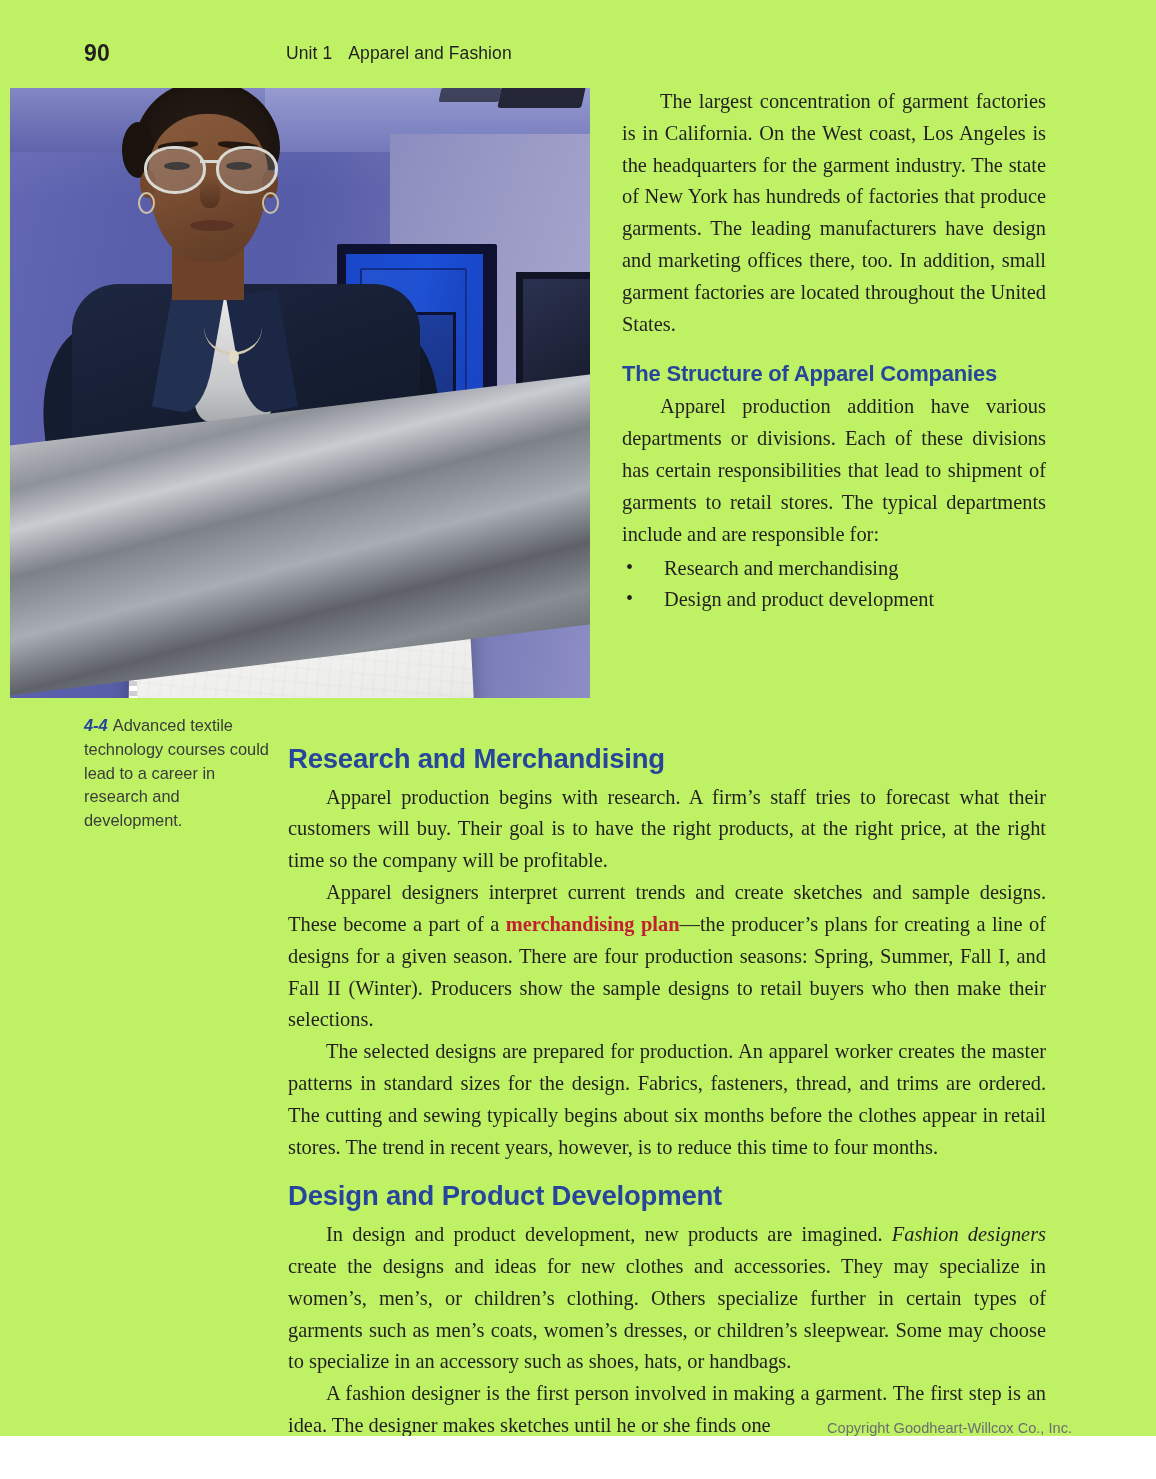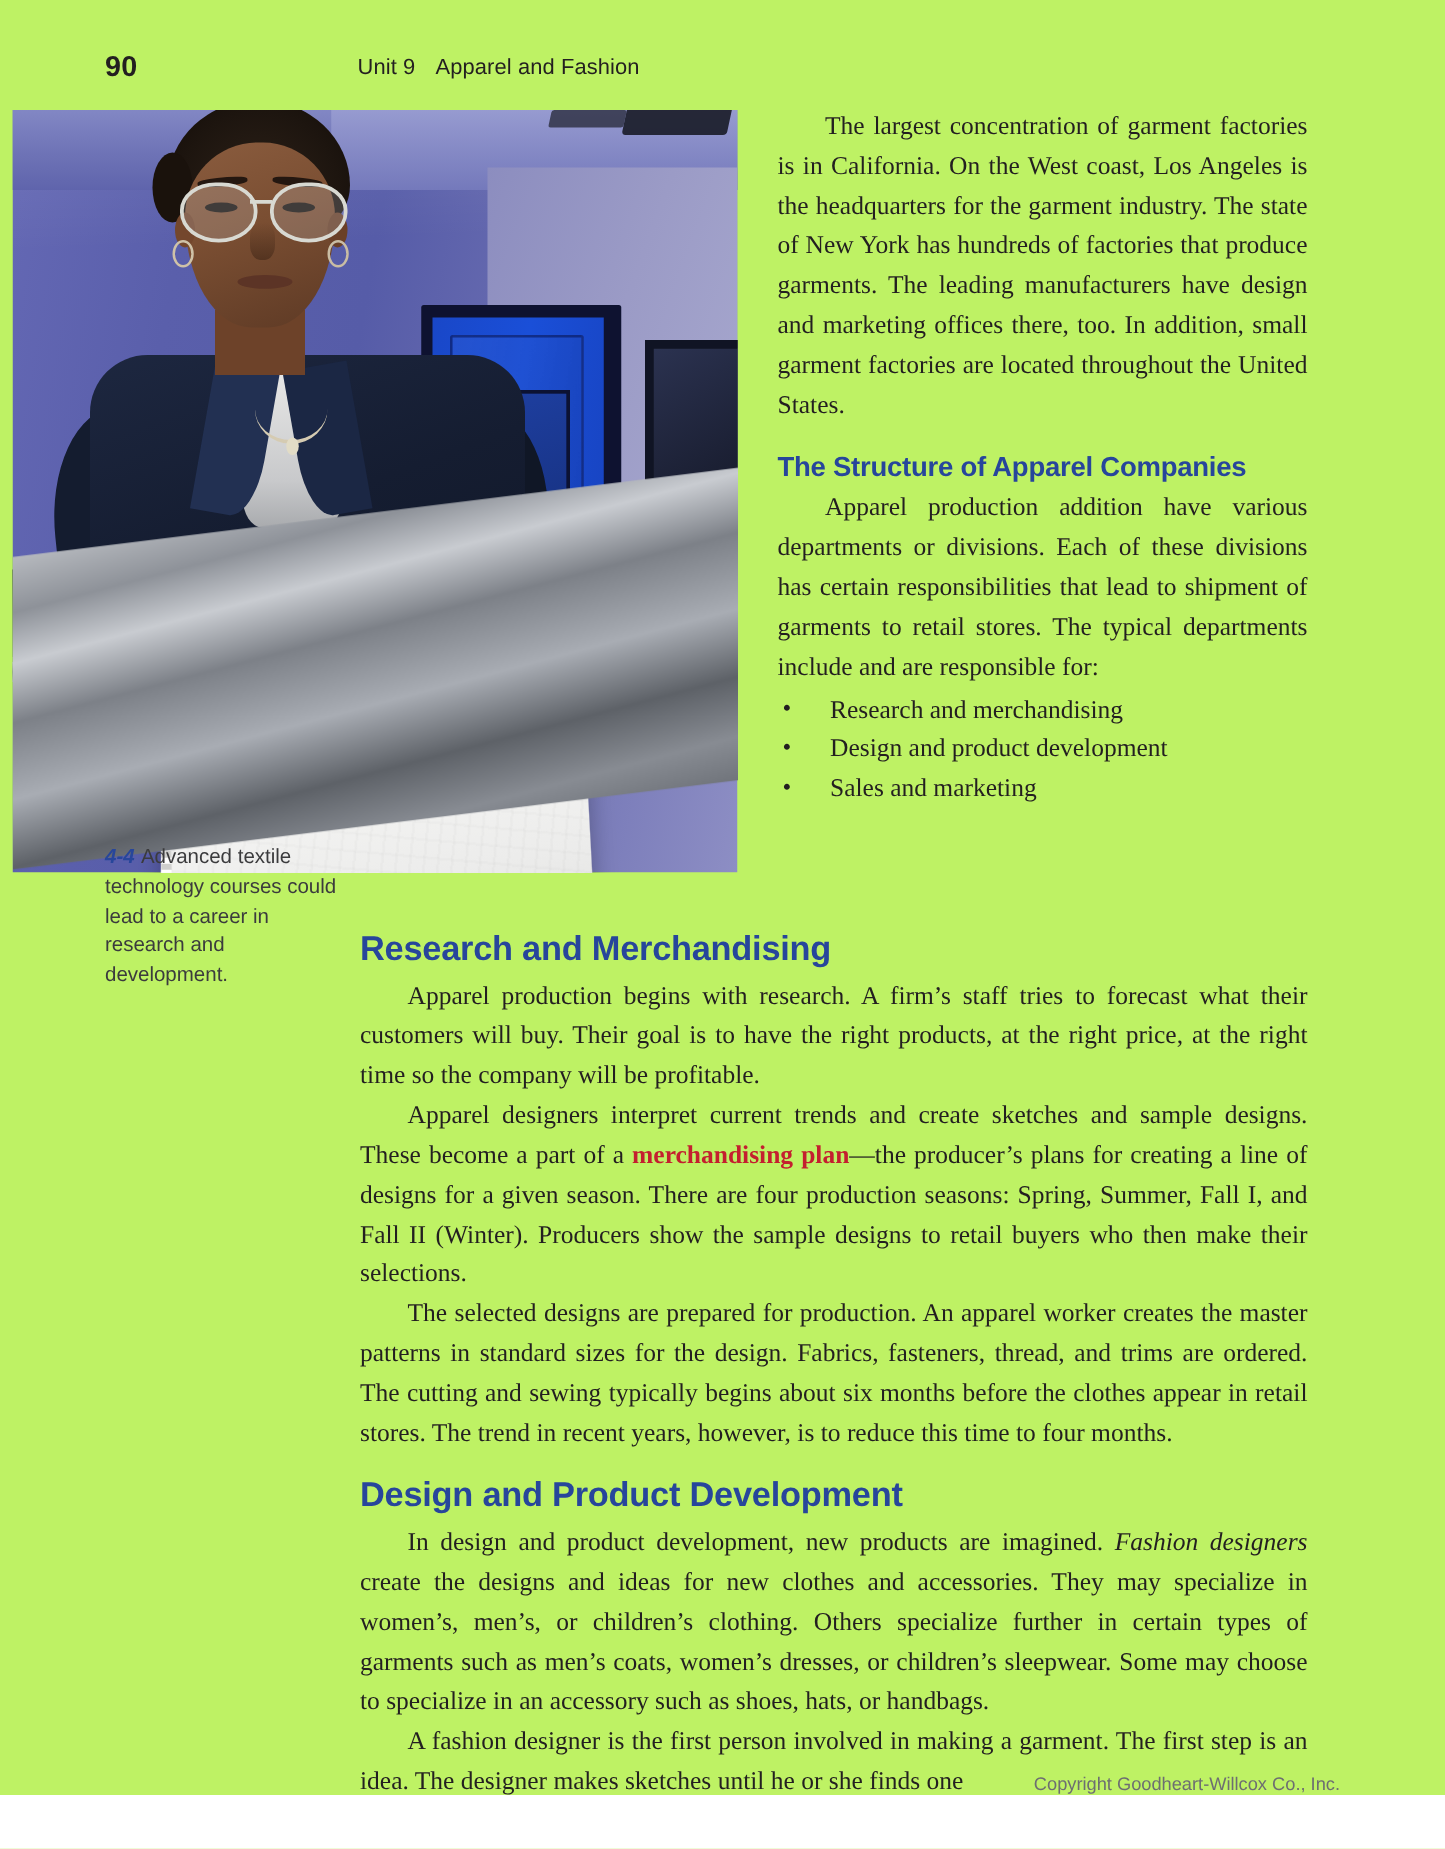--- a/index.html
+++ b/index.html
@@ -342,21 +342,21 @@
   .fabric-drape {
     position:absolute; left:398px; top:420px; width:112px; height:90px;
     background: linear-gradient(160deg,#f3f3f1,#dddddb);
     transform: skewY(9deg);
   }
 
   
   .caption {
     position: absolute;
     left: 84px;
-    top: 674px;
+    top: 714px;
     width: 190px;
     font-family: "Liberation Sans", sans-serif;
     font-size: 16.4px;
     line-height: 1.45;
     color: #3b3b3d;
   }
   .caption .fignum {
     color: #27469b;
     font-weight: bold;
     font-style: italic;
@@ -436,21 +436,21 @@
   }
 </style>
 </head>
 <body>
 
 <div class="page">
 
   <div class="running-head">
     <span class="folio">90</span>
     <span class="run-unit">
-      <span class="unit-label">Unit 9</span><span>Apparel and Fashion</span>
+      <span class="unit-label">Unit 1</span><span>Apparel and Fashion</span>
     </span>
   </div>
 
   <div class="photo-frame">
     <div class="photo">
       <div class="ceiling"></div>
       <div class="ceiling-fixture2"></div>
       <div class="ceiling-fixture"></div>
       <div class="wall-right"></div>
 
@@ -518,21 +518,20 @@
     <span class="fignum">4-4</span><span>Advanced textile technology courses could lead to a career in research and development.</span>
   </div>
 
   <div class="col-right">
     <p class="body">The largest concentration of garment factories is in California. On the West coast, Los Angeles is the headquarters for the garment industry. The state of New York has hundreds of factories that produce garments. The leading manufacturers have design and marketing offices there, too. In addition, small garment factories are located throughout the United States.</p>
     <h2 class="blue big">The Structure of Apparel Companies</h2>
     <p class="body">Apparel production addition have various departments or divisions. Each of these divisions has certain responsibilities that lead to shipment of garments to retail stores. The typical departments include and are responsible for:</p>
     <ul class="bullets">
       <li>Research and merchandising</li>
       <li>Design and product development</li>
-      <li>Sales and marketing</li>
     </ul>
   </div>
 
   <div class="full-col">
     <h2 class="blue">Research and Merchandising</h2>
     <p class="body">Apparel production begins with research. A firm’s staff tries to forecast what their customers will buy. Their goal is to have the right products, at the right price, at the right time so the company will be profitable.</p>
     <p class="body"><span>Apparel designers interpret current trends and create sketches and sample designs. These become a part of a </span><span class="term-red">merchandising plan</span><span>—the producer’s plans for creating a line of designs for a given season. There are four production seasons: Spring, Summer, Fall I, and Fall II (Winter). Producers show the sample designs to retail buyers who then make their selections.</span></p>
     <p class="body">The selected designs are prepared for production. An apparel worker creates the master patterns in standard sizes for the design. Fabrics, fasteners, thread, and trims are ordered. The cutting and sewing typically begins about six months before the clothes appear in retail stores. The trend in recent years, however, is to reduce this time to four months.</p>
 
     <h2 class="blue">Design and Product Development</h2>

